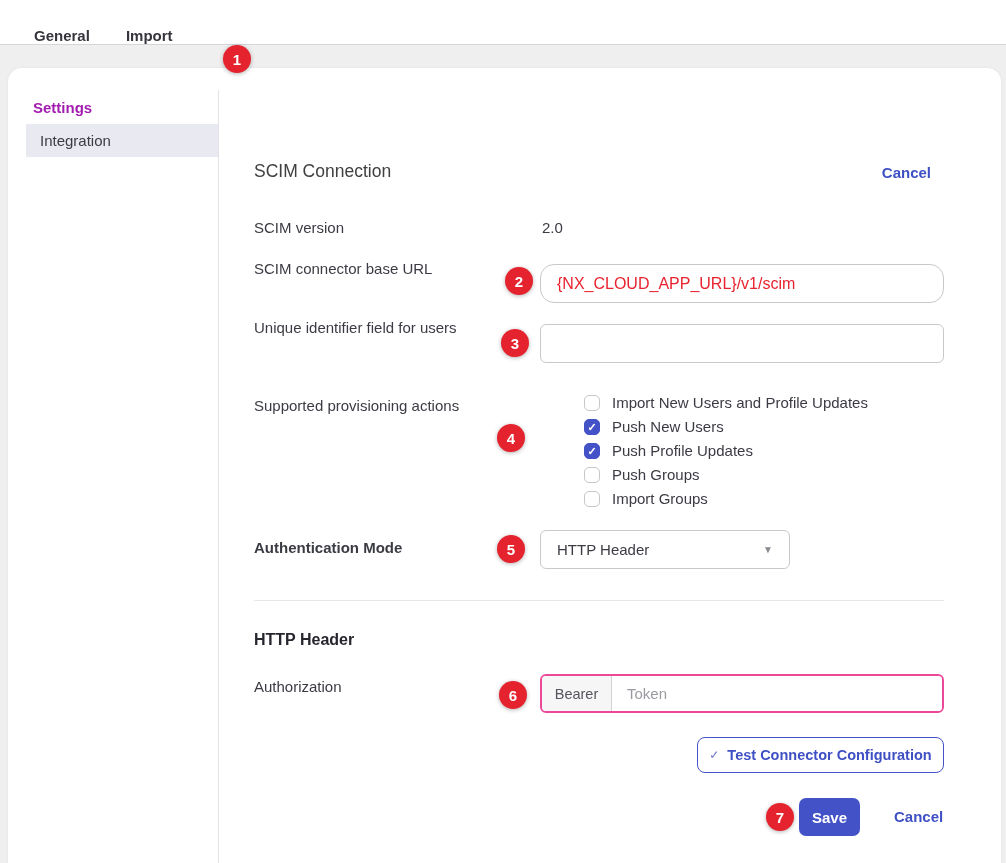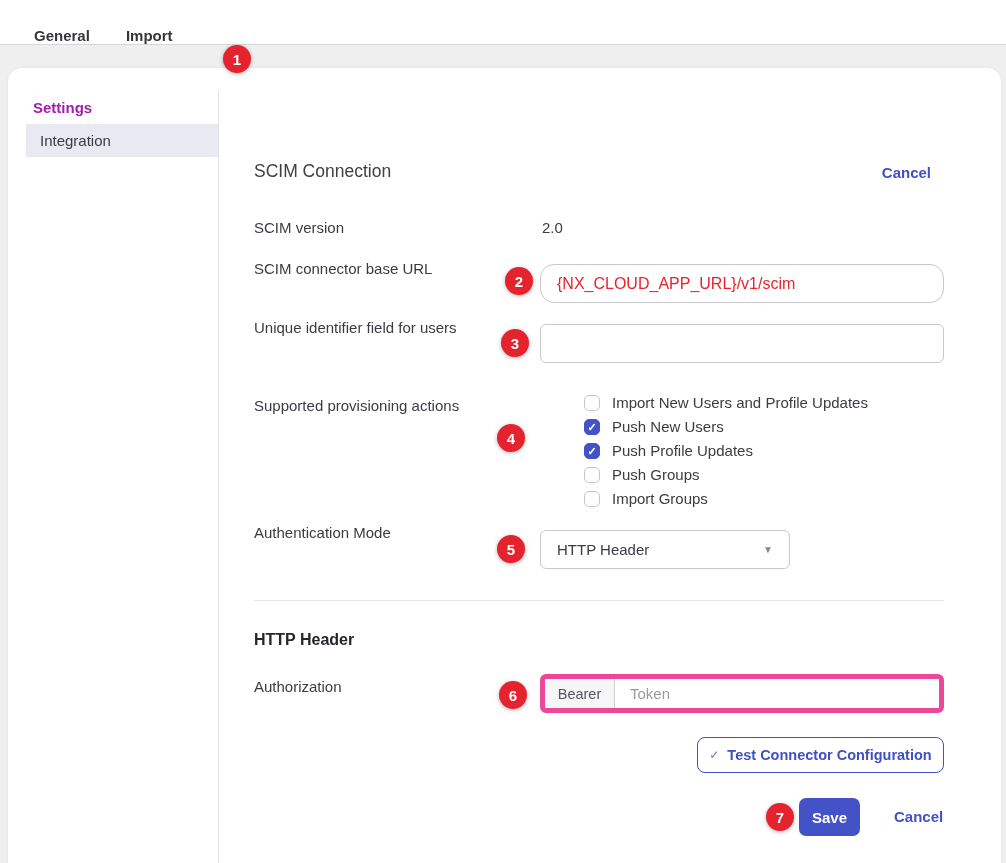--- a/index.html
+++ b/index.html
@@ -81,21 +81,21 @@
     position:absolute;left:532px;width:250px;height:39px;
     border:1px solid #c9c9cd;border-radius:6px;background:#fff;
     display:flex;align-items:center;padding:0 16px;font-size:15px;color:#3b3b44;cursor:pointer;
   }
   .select .caret{margin-left:auto;color:#8a8a90;font-size:10px;}
   .h-divider{position:absolute;left:246px;width:690px;height:1px;background:#e6e6e9;}
   .section-title{position:absolute;left:246px;font-size:16px;font-weight:700;color:#26262e;}
   
   .auth-group{
     position:absolute;left:532px;top:606px;width:404px;height:39px;
-    border:5px solid #ec4899;border-radius:6px;background:#fff;
+    border:2px solid #ec4899;border-radius:6px;background:#fff;
     display:flex;align-items:stretch;overflow:hidden;
   }
   .auth-prefix{
     width:70px;background:#f6f6f7;border-right:1px solid #d2d2d6;
     display:flex;align-items:center;justify-content:center;
     font-size:14.5px;color:#55555e;
   }
   .auth-input{
     flex:1;border:none;outline:none;padding:0 15px;font-size:15px;
     font-family:"Liberation Sans",sans-serif;color:#3b3b44;
@@ -173,21 +173,21 @@
   </div>
   <div class="check-row" style="top:391px;">
     <span class="checkbox"></span>
     <span class="check-label">Push Groups</span>
   </div>
   <div class="check-row" style="top:415px;">
     <span class="checkbox"></span>
     <span class="check-label">Import Groups</span>
   </div>
 
-  <div class="label" style="top:456px;">Authentication Mode</div>
+  <div class="label" style="top:471px;font-weight:bold;">Authentication Mode</div>
   <div class="select" style="top:462px;">
     <span>HTTP Header</span>
     <span class="caret">▼</span>
   </div>
 
   <div class="h-divider" style="top:532px;"></div>
 
   <div class="section-title" style="top:563px;">HTTP Header</div>
 
   <div class="label" style="top:610px;">Authorization</div>

